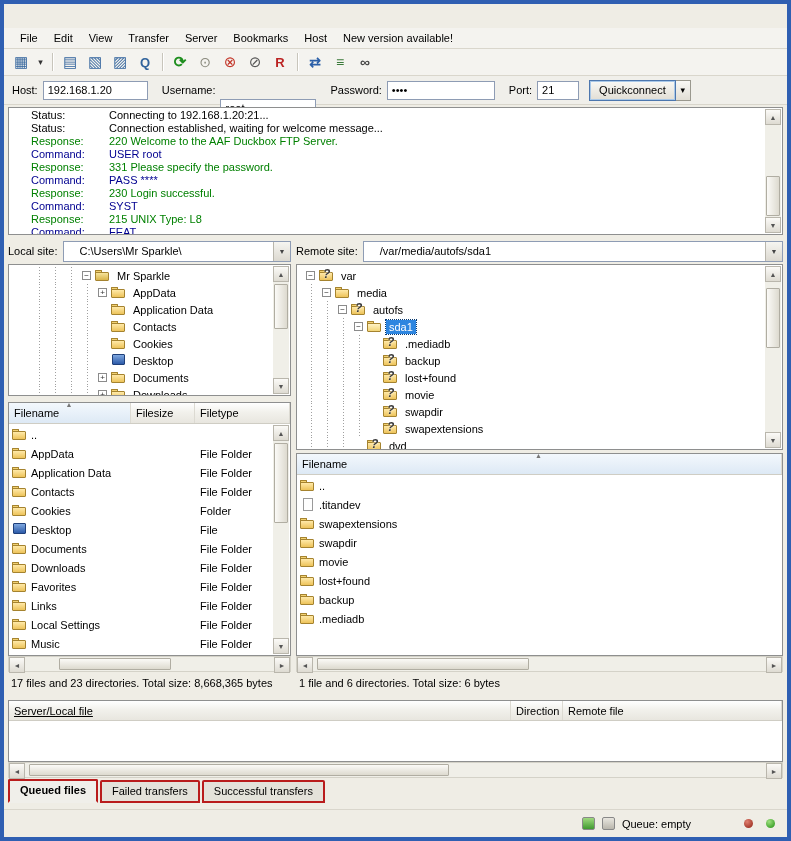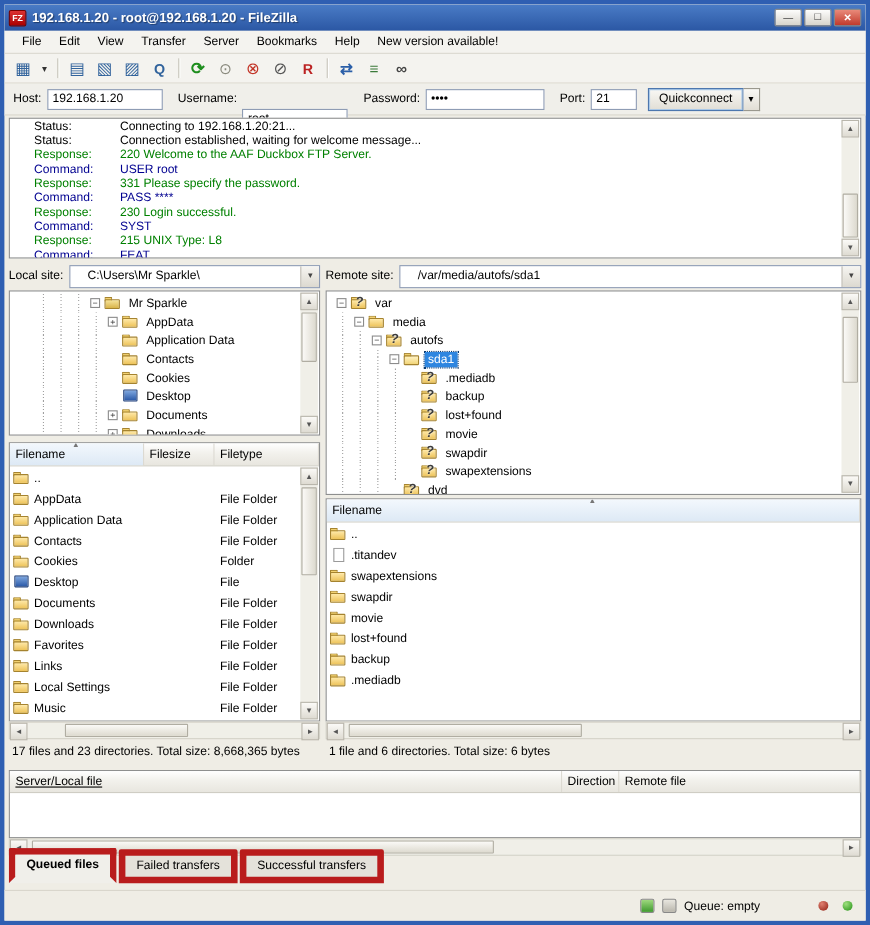--- a/index.html
+++ b/index.html
@@ -156,58 +156,49 @@
   .hscroll.local  { left:4px;  top:652px; width:283px; }
   .hscroll.remote { left:292px; top:652px; width:487px; }
   .hscroll.queue  { left:4px;  top:758px; width:775px; }
 
   
   .queuebox { position:absolute; left:4px; top:696px; width:775px; height:62px; background:#fff;
               border:1px solid #8E8F8F; }
   .queue-cols { height:20px; display:flex; background:linear-gradient(#FFFFFF,#F2F1EC 45%,#E8E6DF);
                 border-bottom:1px solid #CFCDC4; }
   .tabs { position:absolute; left:4px; top:777px; height:22px; display:flex; align-items:flex-end; gap:2px; }
-  .tab { padding:3px 10px 4px; border:6px solid #b91c1c; background:#E4E2DA; border-radius:2px 2px 0 0; }
+  .tab { padding:3px 10px 4px; border:2px solid #b91c1c; background:#E4E2DA; border-radius:2px 2px 0 0; }
   .tab.active { background:#F0EFEA; font-weight:bold; padding-bottom:5px; border-bottom-color:#F0EFEA; }
 
   
   .statusbar { position:absolute; left:0; top:805px; width:783px; height:28px; background:#EFEDE5;
                border-top:1px solid #D9D6CC; display:flex; align-items:center; justify-content:flex-end;
                padding:0 12px; gap:7px; }
   .sbicon { width:13px; height:13px; border-radius:2px; border:1px solid #888; }
   .sbicon.green { background:linear-gradient(#9FD97F,#3F9A2F); }
   .sbicon.gray  { background:linear-gradient(#E8E6DF,#B9B6AC); }
   .queue-text { margin-right:40px; }
   .led { width:9px; height:9px; border-radius:50%; display:inline-block; margin-left:6px; }
   .led.red   { background:radial-gradient(circle at 35% 30%, #E08070, #8F1F12); }
   .led.green { background:radial-gradient(circle at 35% 30%, #9FE07F, #1F8F12); }
 </style>
 </head>
 <body>
 
 <div class="window">
 
-  <div class="titlebar">
-    <span class="fz-icon">FZ</span>
-    <span class="title">192.168.1.20 - root@192.168.1.20 - FileZilla</span>
-    <span class="wbtns">
-      <span class="wbtn min"></span>
-      <span class="wbtn max"></span>
-      <span class="wbtn close"></span>
-    </span>
-  </div>
 
   <div class="menubar">
       <span class="menu-item">File</span>
       <span class="menu-item">Edit</span>
       <span class="menu-item">View</span>
       <span class="menu-item">Transfer</span>
       <span class="menu-item">Server</span>
       <span class="menu-item">Bookmarks</span>
-      <span class="menu-item">Help</span>
+      <span class="menu-item">Host</span>
       <span class="menu-item">New version available!</span>
     </div>
   <div class="toolbar">
       <span class="tb-btn tb-site-manager"></span>
       <span class="tb-drop"></span>
       <span class="tb-sep"></span>
       <span class="tb-btn tb-toggle-message-log"></span>
       <span class="tb-btn tb-toggle-local-tree"></span>
       <span class="tb-btn tb-toggle-remote-tree"></span>
       <span class="tb-btn tb-toggle-queue"></span>

